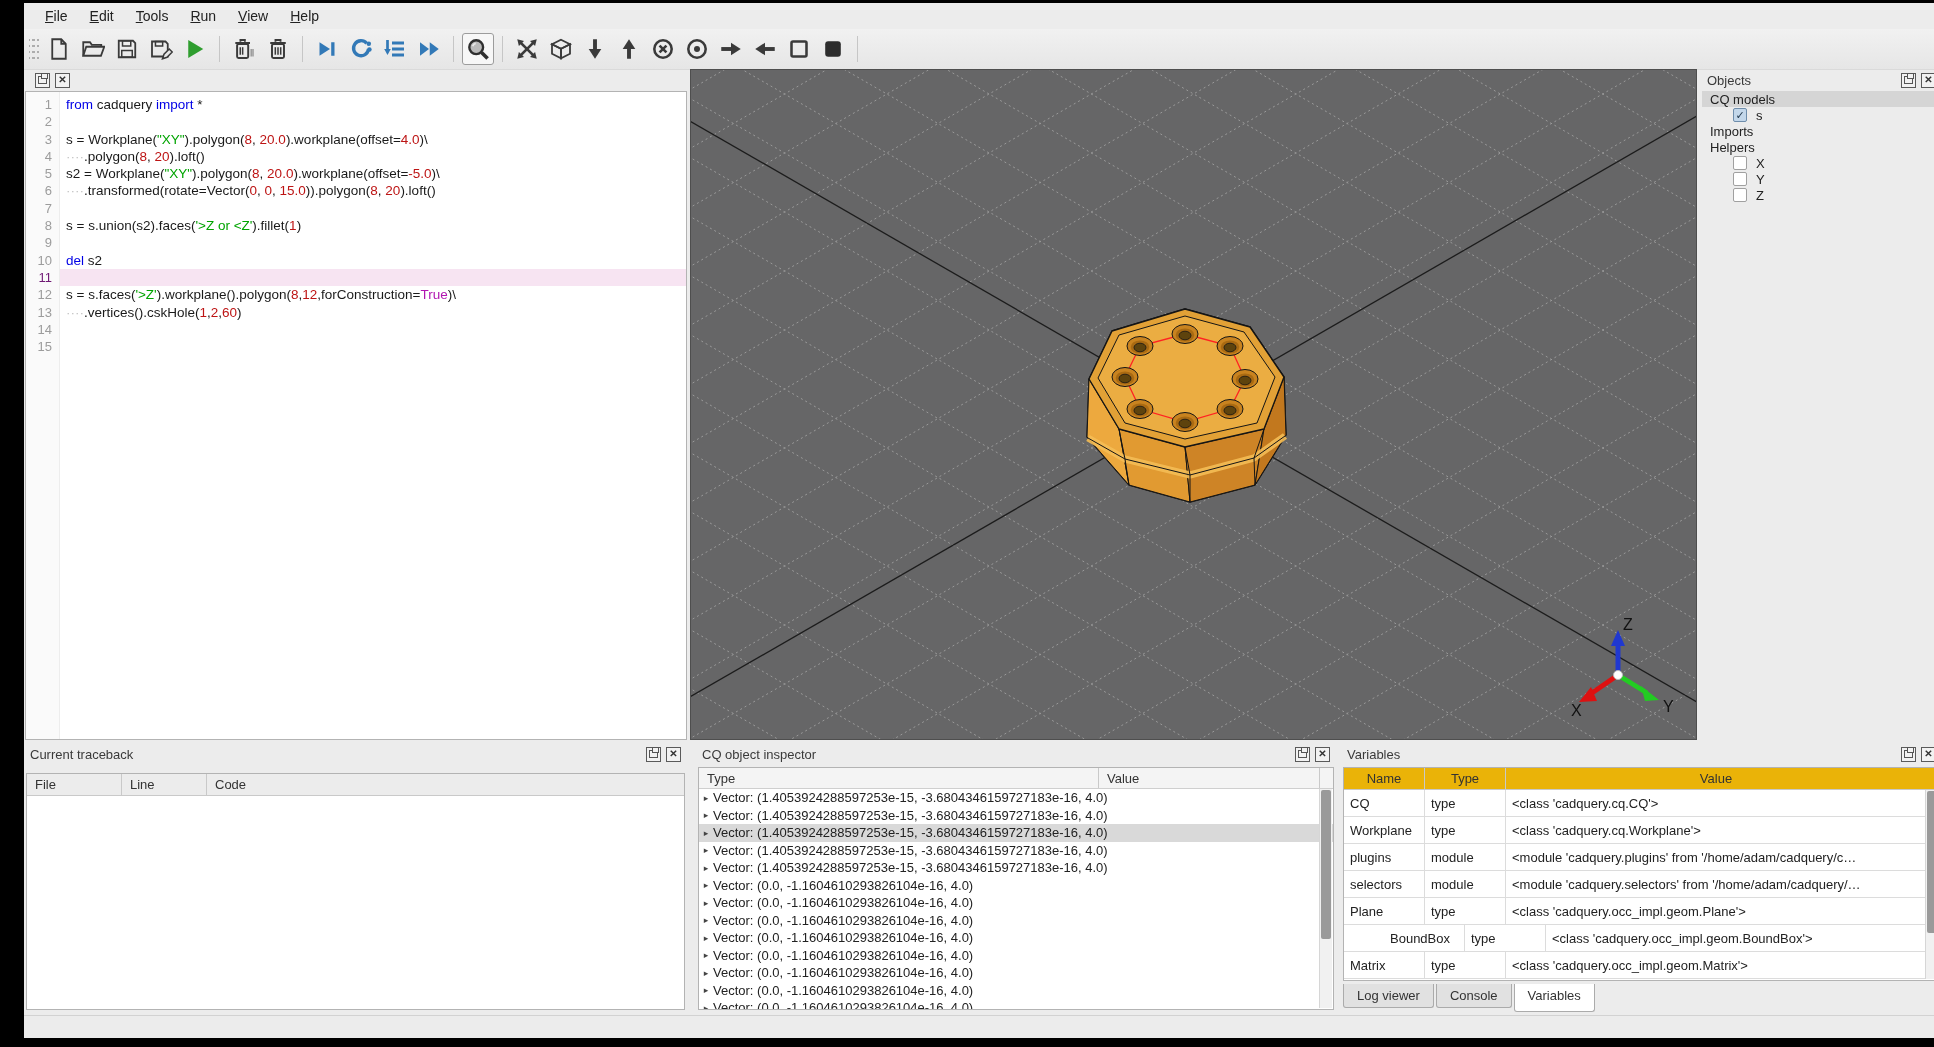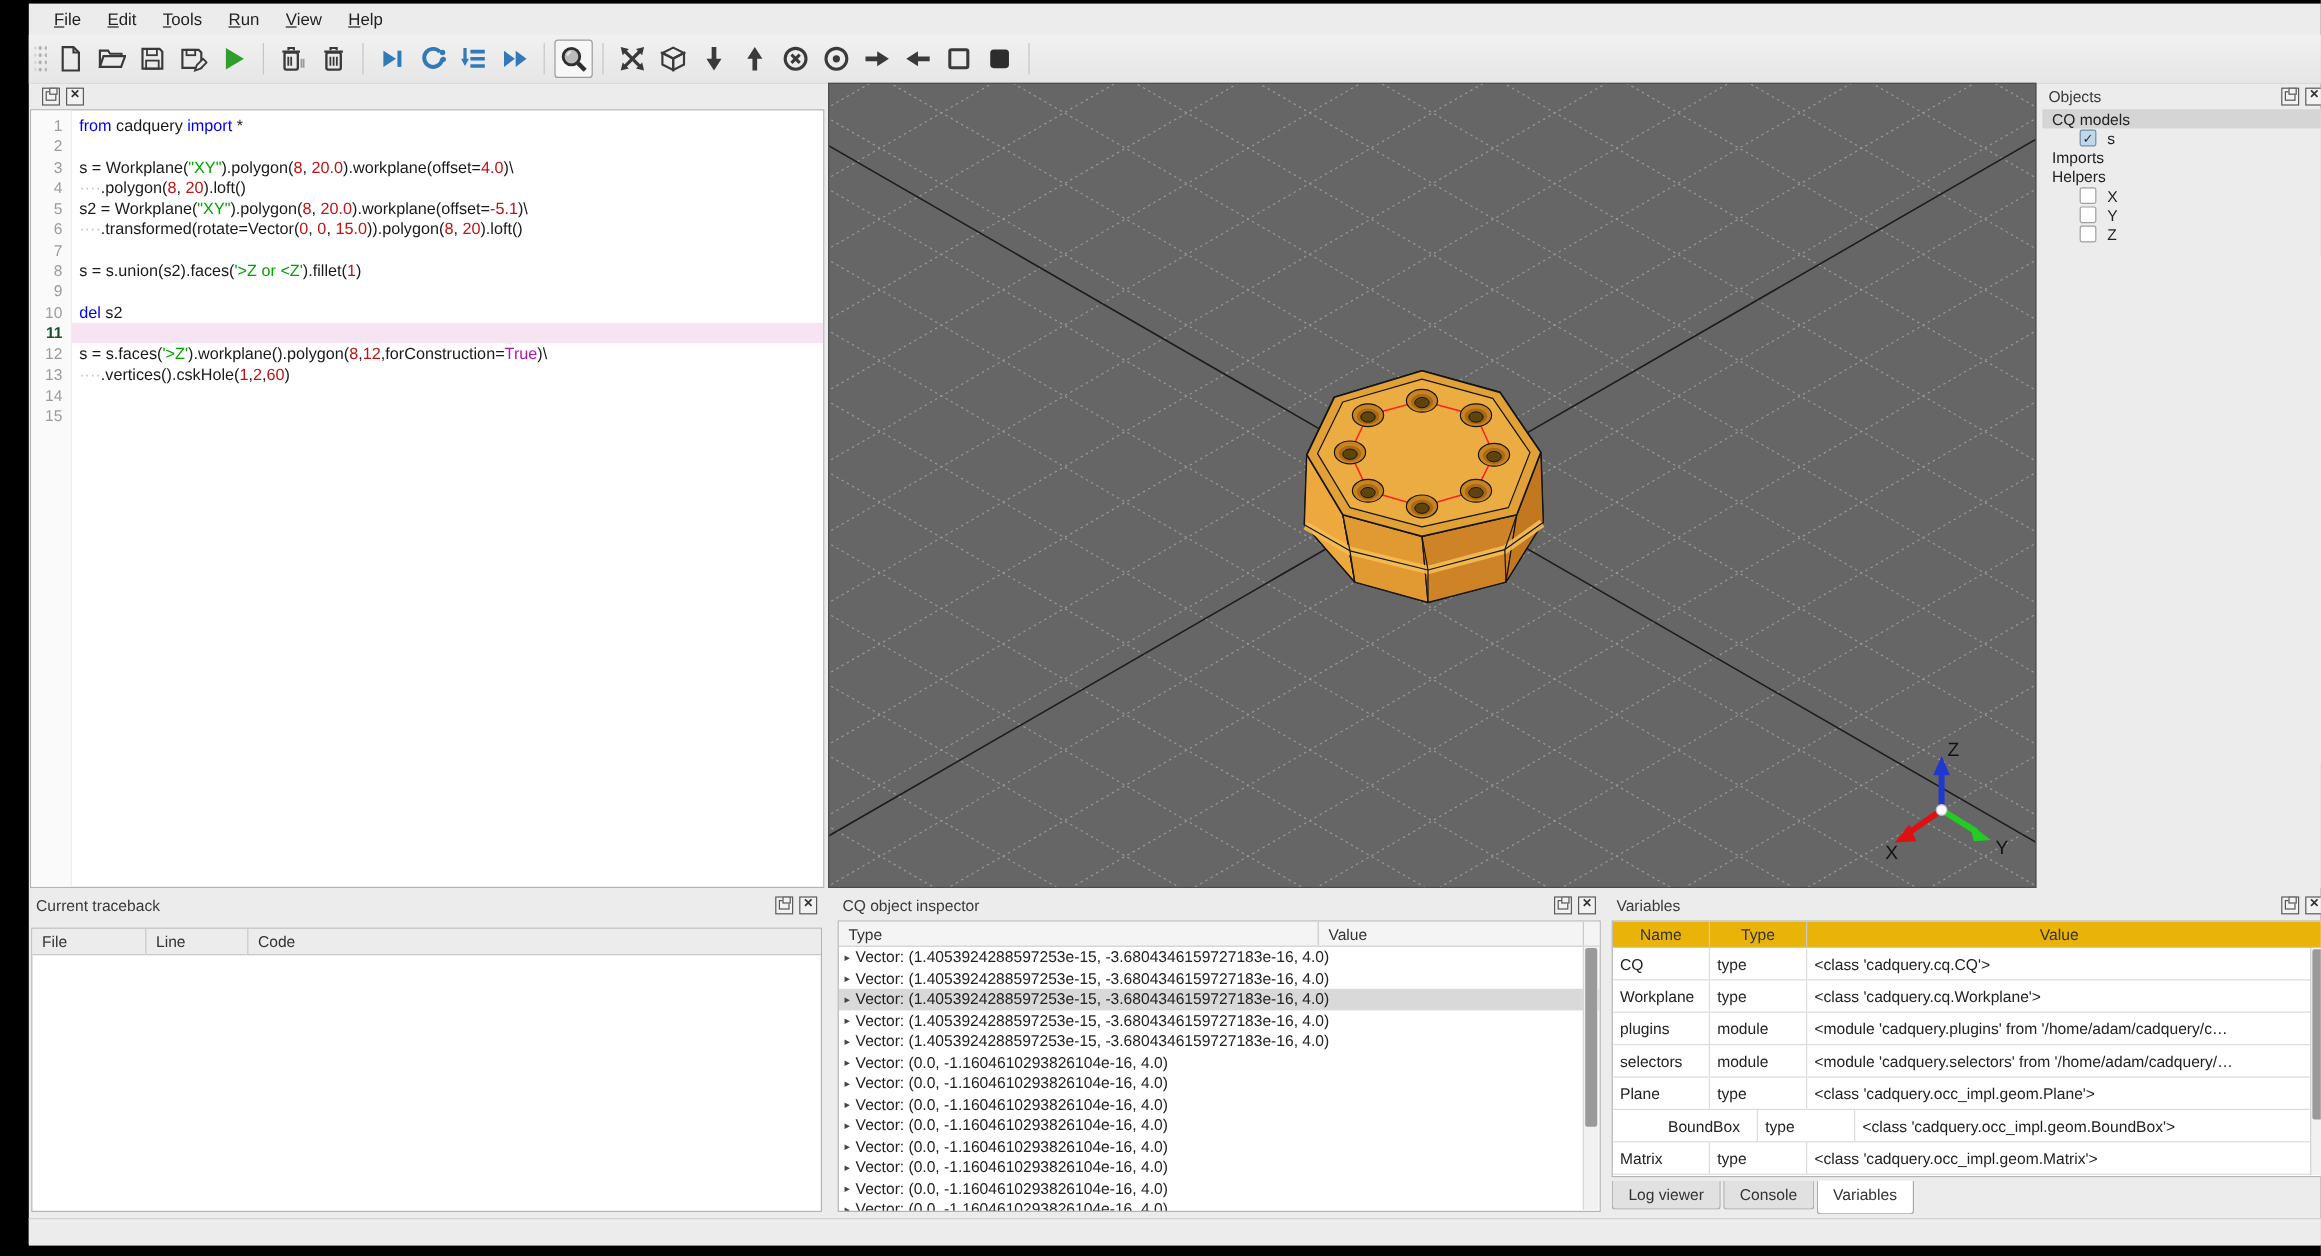--- a/index.html
+++ b/index.html
@@ -26,21 +26,21 @@
   .wbtn{width:15px;height:15px;border:1px solid #5a5a5a;margin-left:5px;display:flex;align-items:center;justify-content:center;background:#f2f2f2;box-sizing:border-box}
   .wbtn .xg{font-size:10px;line-height:10px;color:#333;font-weight:bold}
   .fl{width:7px;height:6px;border:1px solid #555;position:relative;background:#f2f2f2}
   .fl:before{content:"";position:absolute;left:2px;top:-4px;width:5px;height:4px;border:1px solid #555;background:#f2f2f2}
 
   
   #editor-dock{left:0;top:66px;width:663px;height:671px}
   .editor-body{position:absolute;top:22px;left:1px;right:0;bottom:0;background:#fff;border:1px solid #b3b3b3;display:flex;overflow:hidden;box-sizing:border-box}
   .gutter{width:33px;background:#fafafa;border-right:1px solid #ededed;padding-top:4px}
   .gutter div{height:17.3px;line-height:17.3px;font-size:13px;color:#9c9c9c;text-align:right;padding-right:7px}
-  .gutter div.cur{color:#14532d;font-weight:bold}
+  .gutter div.cur{color:#701a75;font-weight:normal}
   .code{flex:1;padding-top:4px;font-size:13.5px;position:relative}
   .code .ln{height:17.3px;line-height:17.3px;white-space:pre;padding-left:6px}
   .ln.cur{background:#f7e4f2}
   .tk-k{color:#0000e6}.tk-s{color:#00a400}.tk-n{color:#bd1414}.tk-b{color:#b116b1}.tk-w{color:#c4c4c4}.tk-d{color:#1a1a1a}
 
   
   #viewport{left:666px;top:66px;width:1007px;height:671px;background:#666667;border:1px solid #4e4e4e;box-sizing:border-box;overflow:hidden;position:absolute}
   #gridsvg,#modelsvg,#triadsvg{position:absolute}
   #gridsvg{left:0;top:0}
   #modelsvg{left:366px;top:219px;width:262px;height:232px}
@@ -287,21 +287,21 @@
           <div>12</div>
           <div>13</div>
           <div>14</div>
           <div>15</div>
         </div>
       <div class="code" id="code">
           <div class="ln"><span class="tk-k">from</span><span class="tk-d"> cadquery </span><span class="tk-k">import</span><span class="tk-d"> *</span></div>
           <div class="ln"></div>
           <div class="ln"><span class="tk-d">s = Workplane(</span><span class="tk-s">"XY"</span><span class="tk-d">).polygon(</span><span class="tk-n">8</span><span class="tk-d">, </span><span class="tk-n">20.0</span><span class="tk-d">).workplane(offset=</span><span class="tk-n">4.0</span><span class="tk-d">)\</span></div>
           <div class="ln"><span class="tk-w">····</span><span class="tk-d">.polygon(</span><span class="tk-n">8</span><span class="tk-d">, </span><span class="tk-n">20</span><span class="tk-d">).loft()</span></div>
-          <div class="ln"><span class="tk-d">s2 = Workplane(</span><span class="tk-s">"XY"</span><span class="tk-d">).polygon(</span><span class="tk-n">8</span><span class="tk-d">, </span><span class="tk-n">20.0</span><span class="tk-d">).workplane(offset=</span><span class="tk-n">-5.1</span><span class="tk-d">)\</span></div>
+          <div class="ln"><span class="tk-d">s2 = Workplane(</span><span class="tk-s">"XY"</span><span class="tk-d">).polygon(</span><span class="tk-n">8</span><span class="tk-d">, </span><span class="tk-n">20.0</span><span class="tk-d">).workplane(offset=</span><span class="tk-n">-5.0</span><span class="tk-d">)\</span></div>
           <div class="ln"><span class="tk-w">····</span><span class="tk-d">.transformed(rotate=Vector(</span><span class="tk-n">0</span><span class="tk-d">, </span><span class="tk-n">0</span><span class="tk-d">, </span><span class="tk-n">15.0</span><span class="tk-d">)).polygon(</span><span class="tk-n">8</span><span class="tk-d">, </span><span class="tk-n">20</span><span class="tk-d">).loft()</span></div>
           <div class="ln"></div>
           <div class="ln"><span class="tk-d">s = s.union(s2).faces(</span><span class="tk-s">'&gt;Z or &lt;Z'</span><span class="tk-d">).fillet(</span><span class="tk-n">1</span><span class="tk-d">)</span></div>
           <div class="ln"></div>
           <div class="ln"><span class="tk-k">del</span><span class="tk-d"> s2</span></div>
           <div class="ln cur"></div>
           <div class="ln"><span class="tk-d">s = s.faces(</span><span class="tk-s">'&gt;Z'</span><span class="tk-d">).workplane().polygon(</span><span class="tk-n">8</span><span class="tk-d">,</span><span class="tk-n">12</span><span class="tk-d">,forConstruction=</span><span class="tk-b">True</span><span class="tk-d">)\</span></div>
           <div class="ln"><span class="tk-w">····</span><span class="tk-d">.vertices().cskHole(</span><span class="tk-n">1</span><span class="tk-d">,</span><span class="tk-n">2</span><span class="tk-d">,</span><span class="tk-n">60</span><span class="tk-d">)</span></div>
           <div class="ln"></div>
           <div class="ln"></div>

